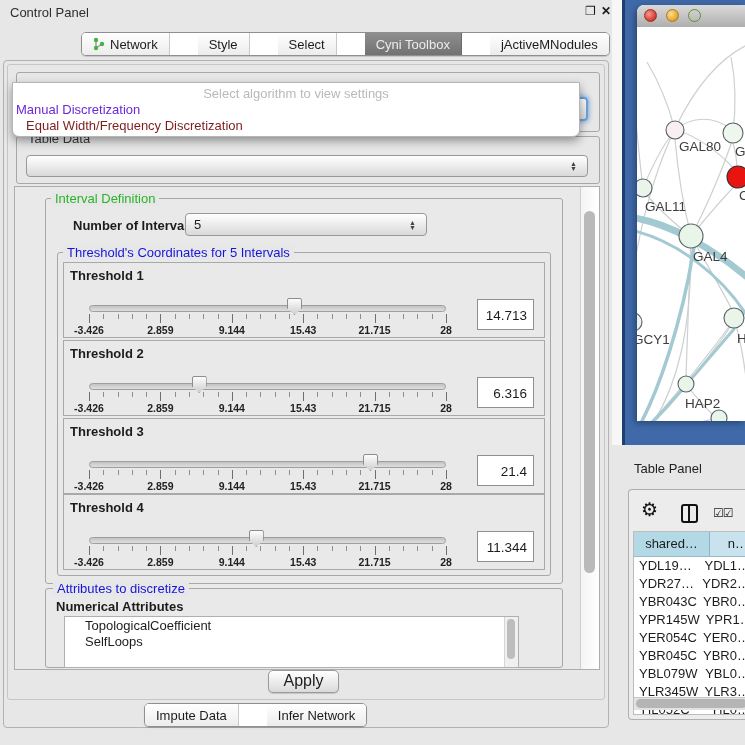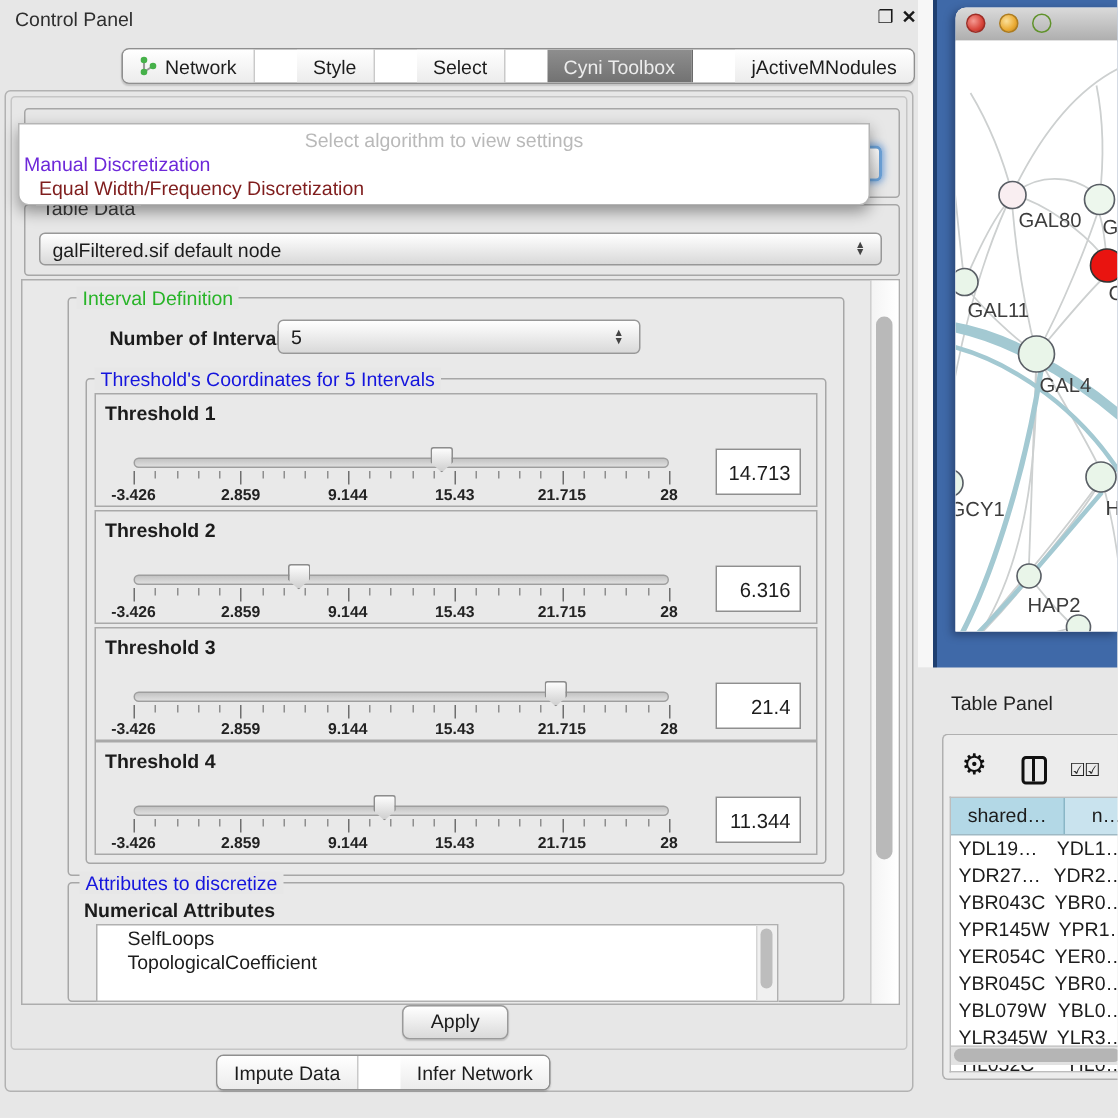--- a/index.html
+++ b/index.html
@@ -68,21 +68,21 @@
           border:1px solid #8f8f8f;font-size:13.5px;text-align:right;line-height:31px;padding-right:6px;box-sizing:border-box;}
 
   
   .attr-list{left:64px;top:616px;width:453px;height:50px;background:#fff;border:1px solid #b0b0b0;overflow:hidden;}
   .attr-list .list-items{position:absolute;left:0;top:1px;right:13px;}
   .attr-list .item{font-size:13px;line-height:16px;padding-left:20px;white-space:nowrap;}
   .attr-vsb{position:absolute;right:0;top:0;bottom:0;width:13px;background:#f0f0f0;border-left:1px solid #d5d5d5;}
   .attr-vsb .vthumb{position:absolute;left:2px;width:8px;top:2px;height:40px;background:#bdbdbd;border-radius:4px;}
 
   .apply{left:268px;top:670px;width:69px;height:21px;border:1px solid #9a9a9a;border-radius:5px;
-         background:linear-gradient(#ffffff,#dadada);font-size:13px;text-align:center;line-height:20px;
+         background:linear-gradient(#ffffff,#dadada);font-size:16px;text-align:center;line-height:20px;
          box-shadow:0 1px 1px rgba(0,0,0,.15);}
 
   
   .gap{left:612px;top:0;width:10px;height:445px;background:#f7f7f7;}
   .right-bg{left:612px;top:445px;width:133px;height:300px;background:#e7e7e7;}
   .netframe{left:622px;top:0;width:123px;height:445px;
             background:linear-gradient(to right,#1f3f70 0px,#1f3f70 3px,#3f69a8 3px);}
   .macwin{left:637px;top:5px;width:108px;height:416px;background:#fff;border-radius:7px 0 0 0;
           box-shadow:-2px 2px 6px rgba(0,0,20,.35);}
   .mactitle{position:absolute;left:0;top:0;right:0;height:22px;border-radius:7px 0 0 0;
@@ -156,21 +156,20 @@
 
   <div class="abs popup">
     <div class="hint">Select algorithm to view settings</div>
     <div class="opt1">Manual Discretization</div>
     <div class="opt2">Equal Width/Frequency Discretization</div>
   </div>
 
   <div class="abs grp" style="left:16px;top:136px;width:582px;height:46px;"></div>
   <div class="legend" style="left:24px;top:131px;color:#3a3a3a;z-index:1;">Table Data</div>
   <div class="abs combo" style="left:26px;top:155px;width:562px;height:22px;">
-    <span>galFiltered.sif default node</span>
     <span class="stepper">
         <span>▲</span>
         <span>▼</span>
       </span>
   </div>
 
   <div class="abs scrollpane">
     <div class="vsb">
         <div class="vthumb"></div>
       </div>
@@ -366,22 +365,22 @@
         </div>
     </div>
     <div class="valbox">11.344</div>
   </div>
 
   <div class="abs grp" style="left:45px;top:588px;width:516px;height:78px;"></div>
   <div class="legend blue" style="left:53px;top:581px;">Attributes to discretize</div>
   <div class="abs" style="left:56px;top:599px;font-size:13px;font-weight:bold;">Numerical Attributes</div>
   <div class="abs attr-list">
     <div class="list-items">
+        <div class="item">TopologicalCoefficient</div>
         <div class="item">SelfLoops</div>
-        <div class="item">TopologicalCoefficient</div>
       </div>
     <div class="attr-vsb">
         <div class="vthumb"></div>
       </div>
   </div>
 
   <div class="abs apply">Apply</div>
 
   <div class="abs seg" style="left:144px;top:703px;">
     <div class="tab">

